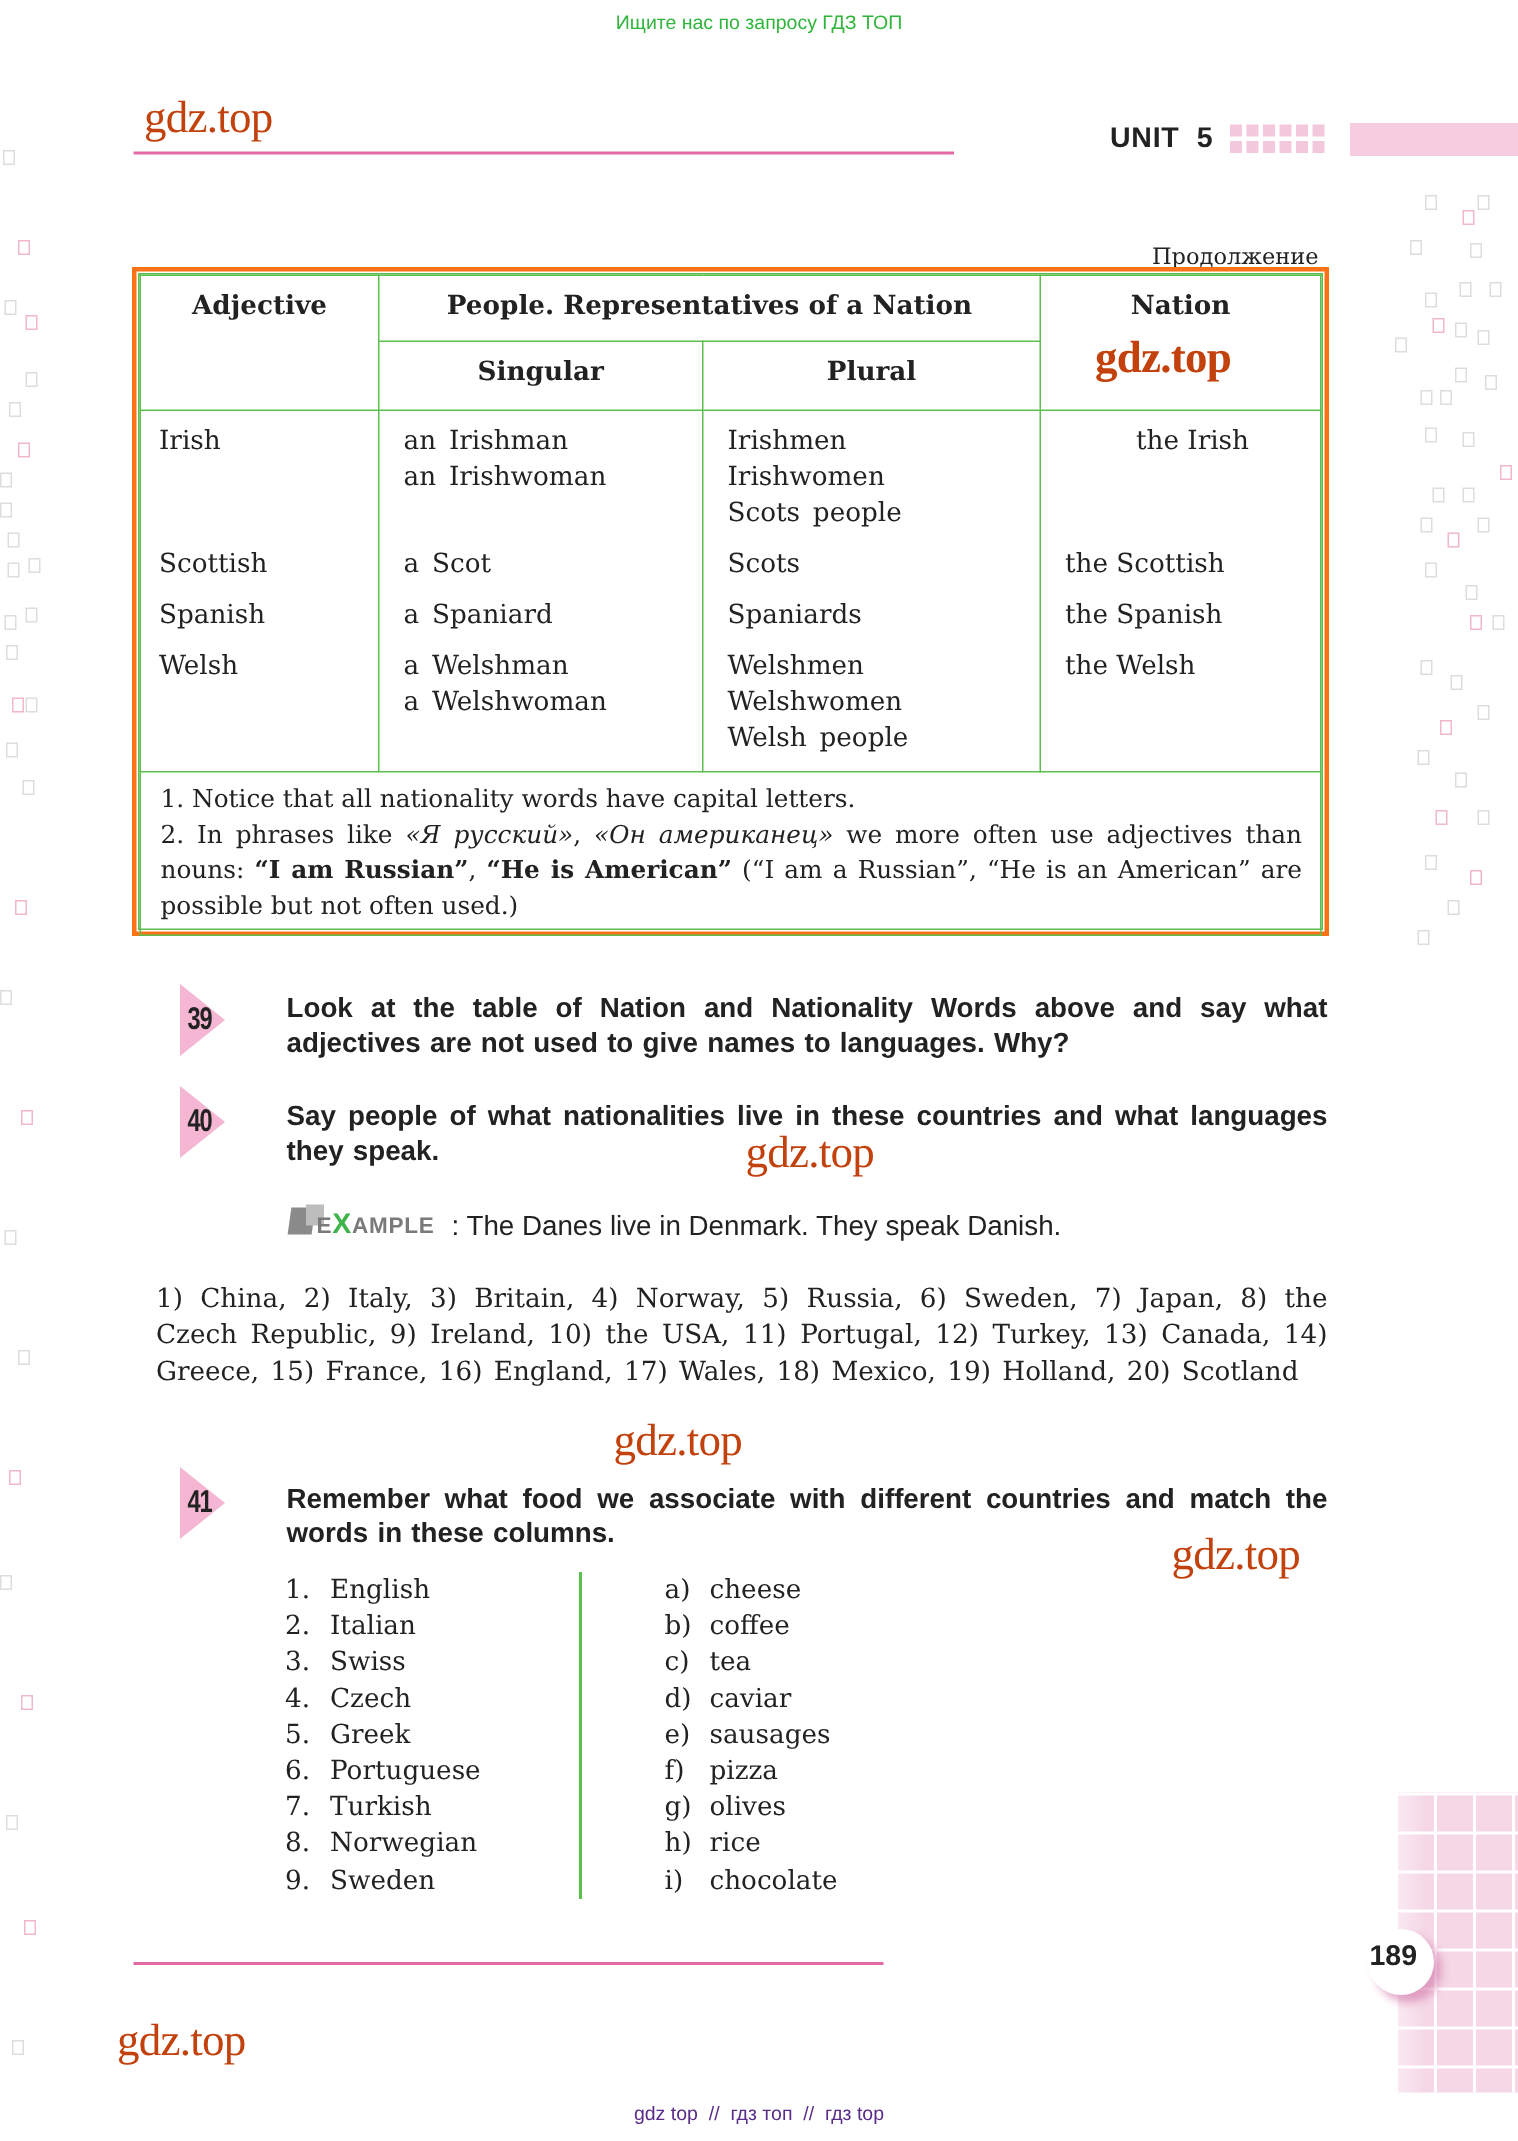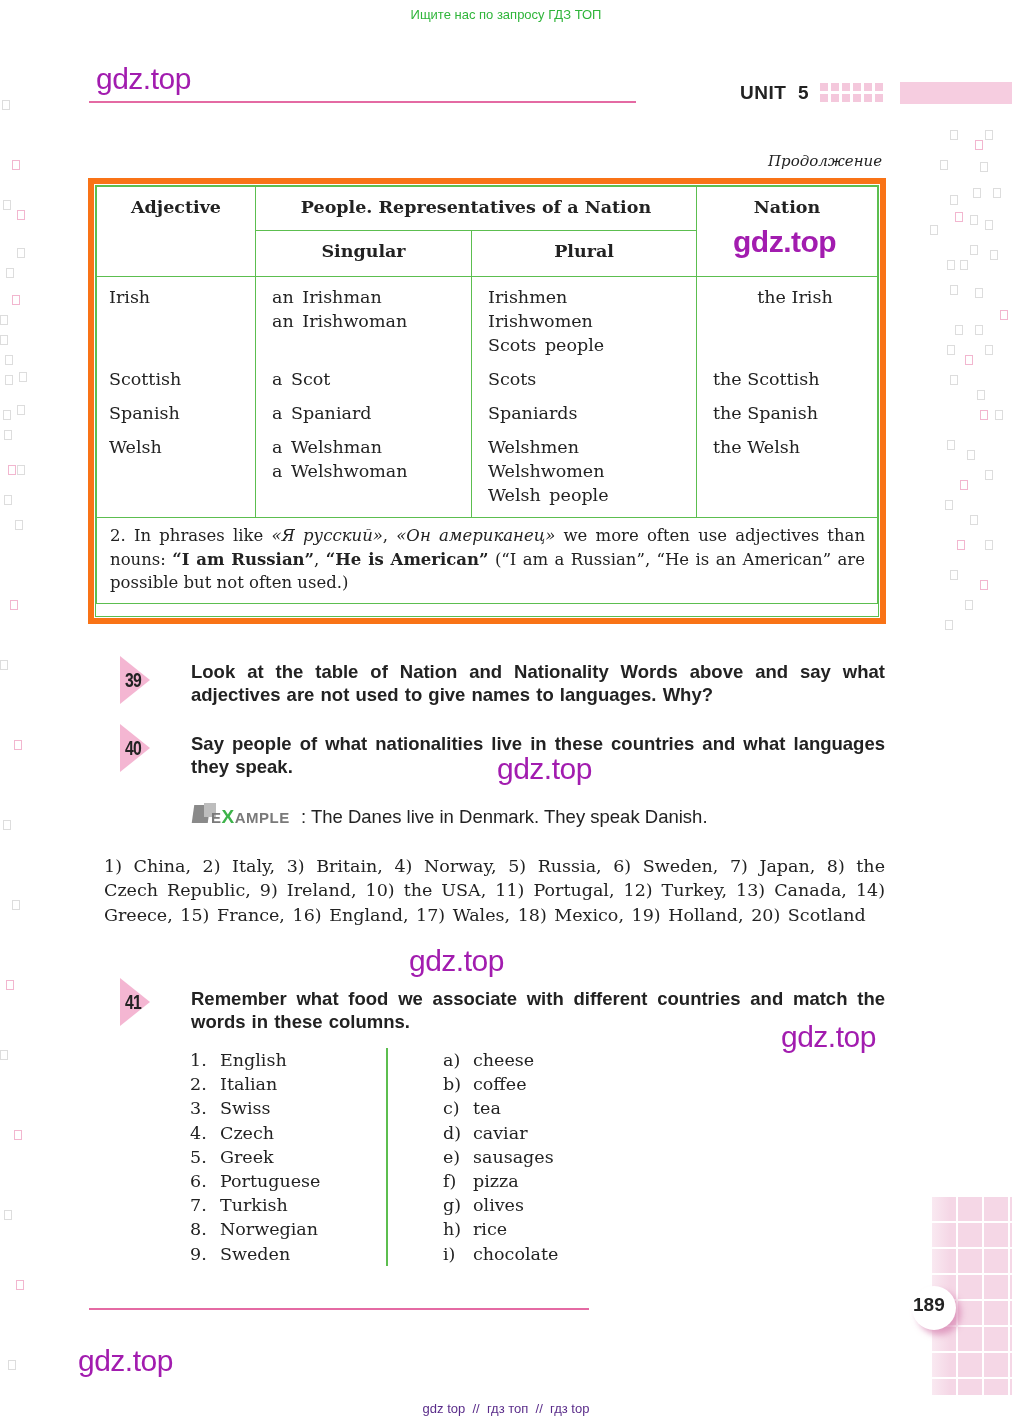--- a/index.html
+++ b/index.html
@@ -2,38 +2,38 @@
 <html><head>
   <meta charset="utf-8">
   <style>
     * { box-sizing: border-box; margin: 0; padding: 0; }
     html, body { width: 1012px; height: 1427px; background: #ffffff; overflow: hidden; }
     body { position: relative; font-family: "DejaVu Serif", serif; color: #222; }
 
     .top-banner { position: absolute; top: 7px; left: 0; width: 1012px; text-align: center;
       font-family: "Liberation Sans", sans-serif; font-size: 13px; color: #2fb53a; }
 
-    .wm { position: absolute; font-family: Liberation Sans, sans-serif; color: #a21caf; font-size: 30px; letter-spacing: -0.5px; }
+    .wm { position: absolute; font-family: Liberation Serif, serif; color: #c2410c; font-size: 30px; letter-spacing: -0.5px; }
 
     .header-rule { position: absolute; left: 89px; top: 101px; width: 547px; height: 2px; background: #e46aa3; }
 
     .unit { position: absolute; left: 740px; top: 82px; font-family: "Liberation Sans", sans-serif; font-weight: bold; font-size: 19px; color: #222; letter-spacing: 0.5px; }
     .unit-dots { position: absolute; left: 820px; top: 83px; display: grid; grid-template-columns: repeat(6, 8px); gap: 3px; }
     .unit-dots span { width: 8px; height: 8px; background: #f4c8dc; display: block; }
     .unit-bar { position: absolute; left: 900px; top: 82px; width: 112px; height: 22px; background: #f6cde0; }
 
     .deco-left, .deco-right { position: absolute; pointer-events: none; }
     .deco-left { left: 0; top: 40px; width: 30px; height: 1360px; }
     .deco-right { left: 925px; top: 120px; width: 87px; height: 700px; }
     .sq { position: absolute; width: 8px; height: 10px; border: 1px solid #ddd; }
     .sq.p { border-color: #f2b6cf; }
 
-    .continue { position: absolute; left: 768px; top: 152px; font-style: italic; font-size: 15px; color: #222; }
-
-    .table-wrap { position: absolute; left: 88px; top: 178px; width: 798px; height: 446px; border: 6px solid #f97316; padding: 1px; }
+    .continue { position: absolute; left: 768px; top: 162px; font-size: 15px; color: #222; }
+
+    .table-wrap { position: absolute; left: 88px; top: 178px; width: 798px; height: 446px; border: 3px solid #f97316; padding: 1px; }
     .table-inner { position: relative; width: 100%; height: 100%; border: 1px solid #5cbe4f; }
     table.nat { border-collapse: collapse; width: 100%; font-size: 17.5px; }
     table.nat td, table.nat th { border: 1.5px solid #5cbe4f; vertical-align: top; }
     table.nat th { font-weight: bold; text-align: center; height: 44px; padding-top: 10px; }
     table.nat th.sub { font-weight: bold; height: 46px; padding-top: 10px; }
     .col1 { width: 159px; }
     .col2 { width: 216px; }
     .col3 { width: 225px; }
     table.nat td { padding: 0 0 0 12px; line-height: 24px; }
     .cell-line { display: block; word-spacing: 3px; }
@@ -250,20 +250,21 @@
         <td style="padding-top:8px;padding-left:16px;">
           <span class="group" style="height:72px;text-align:center;">the Irish</span>
           <span class="group">the Scottish</span>
           <span class="group">the Spanish</span>
           <span class="group">the Welsh</span>
         </td>
       </tr>
     </tbody>
       </table>
     <div class="notes">
+      <div>1. Notice that all nationality words have capital letters.</div>
       <div><span>2. In phrases like </span><i>«Я русский»</i><span>, </span><i>«Он американец»</i><span> we more often use adjectives than nouns: </span><b>“I am Russian”</b><span>, </span><b>“He is American”</b><span> (“I am a Russian”, “He is an American” are possible but not often used.)</span></div>
     </div>
   </div>
 </div>
 
 <div class="ex-marker" style="top:656px;">
   <div class="tri"></div>
   <div class="num">39</div>
 </div>
 <div class="ex-title" style="top:660px;">Look at the table of Nation and Nationality Words above and say what adjectives are not used to give names to languages. Why?</div>

